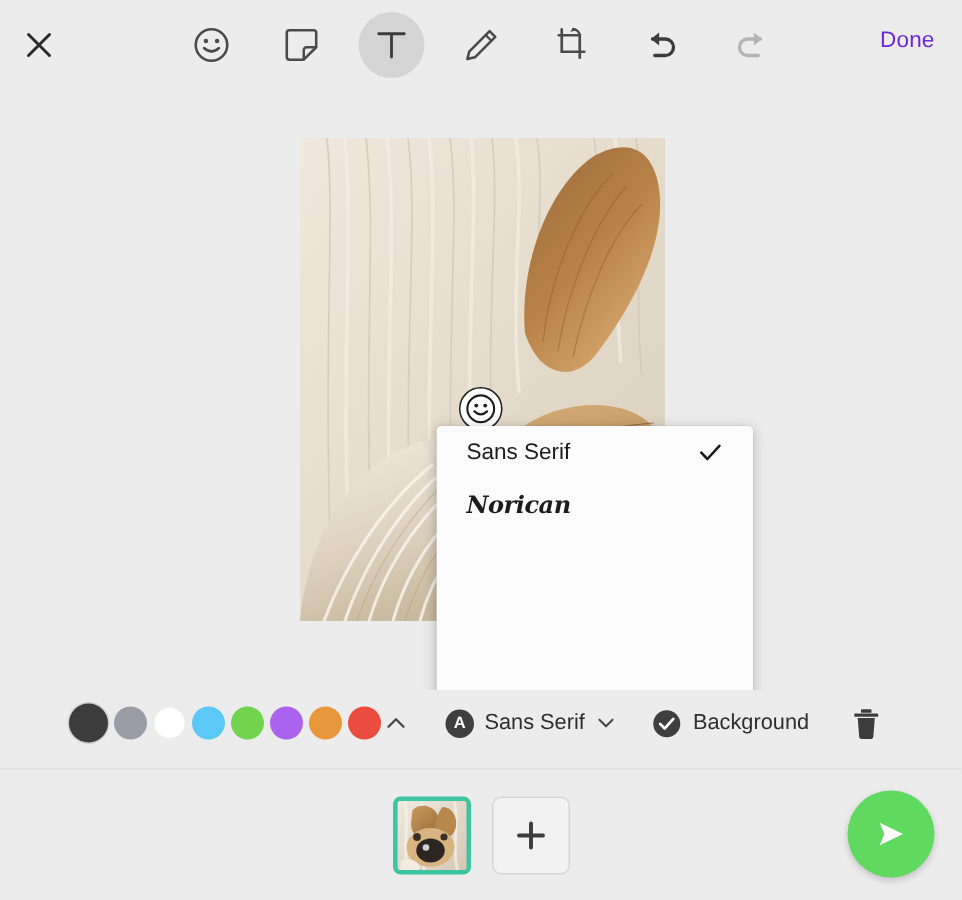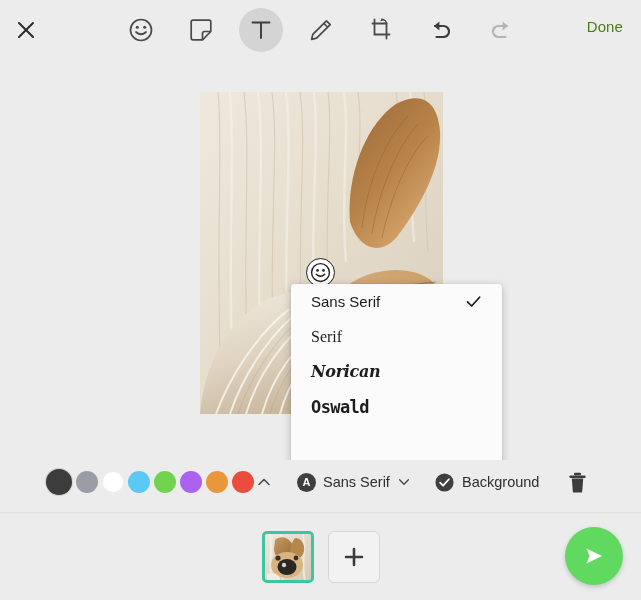--- a/index.html
+++ b/index.html
@@ -36,21 +36,21 @@
   }
   .tool {
     width: 44px; height: 44px;
     display: flex; align-items: center; justify-content: center;
     border-radius: 50%;
     cursor: pointer;
   }
   .tool.active { background: #d4d4d4; }
   .done-btn {
     position: absolute; right: 18px; top: 18px;
-    font-size: 15px; color: #4d7c0f;
+    font-size: 15px; color: #6d28d9;
     cursor: pointer;
     letter-spacing: 0.1px;
   }
 
   
   .canvas-area {
     position: absolute; left: 0; top: 60px;
     width: 641px; height: 400px;
     overflow: hidden;
   }
@@ -375,32 +375,26 @@
 
       <div class="font-item">
         <span class="label f-sans">Sans Serif</span>
         <span class="font-check">
           <svg width="17" height="17" viewBox="0 0 17 17">
             <path d="M2.5 8.8 L6.6 13 L14.6 4.2" stroke="#1b1b1b" stroke-width="1.7" fill="none" stroke-linecap="round" stroke-linejoin="round"></path>
           </svg>
         </span>
       </div>
 
-      <div class="font-item">
-        <span class="label f-serif">Serif</span>
-      </div>
 
       <div class="font-item">
         <span class="label f-norican">Norican</span>
       </div>
 
 
-      <div class="font-item">
-        <span class="label f-oswald">Oswald</span>
-      </div>
 
     </div>
   </div>
 
   <div class="optbar">
 
     <div class="swatches">
       <div class="sw sel" style="background:#3c3c3c"></div>
       <div class="sw" style="background:#9a9da6"></div>
       <div class="sw light" style="background:#ffffff"></div>

